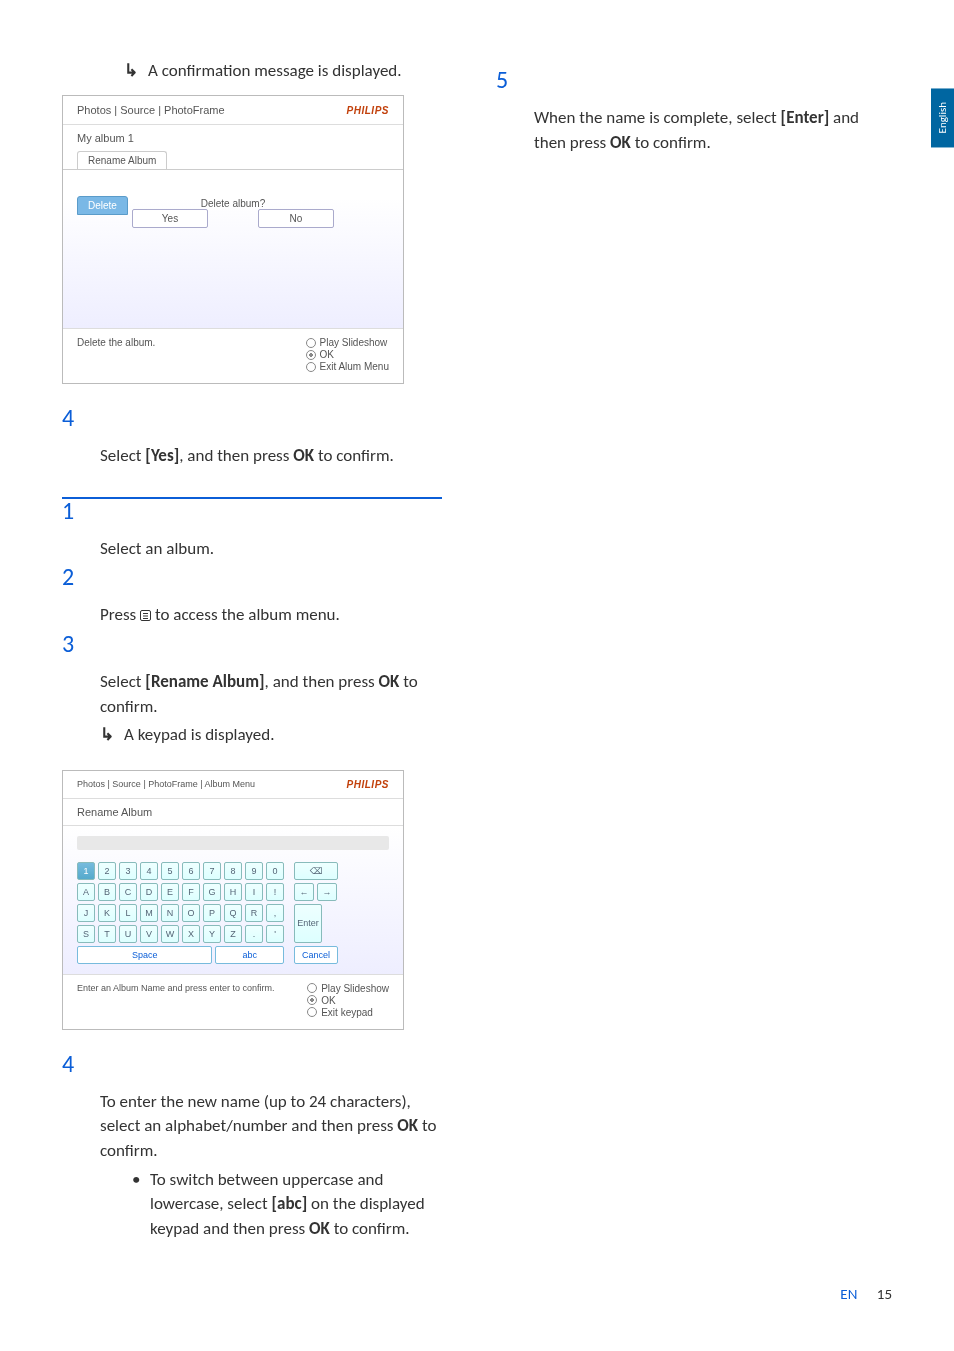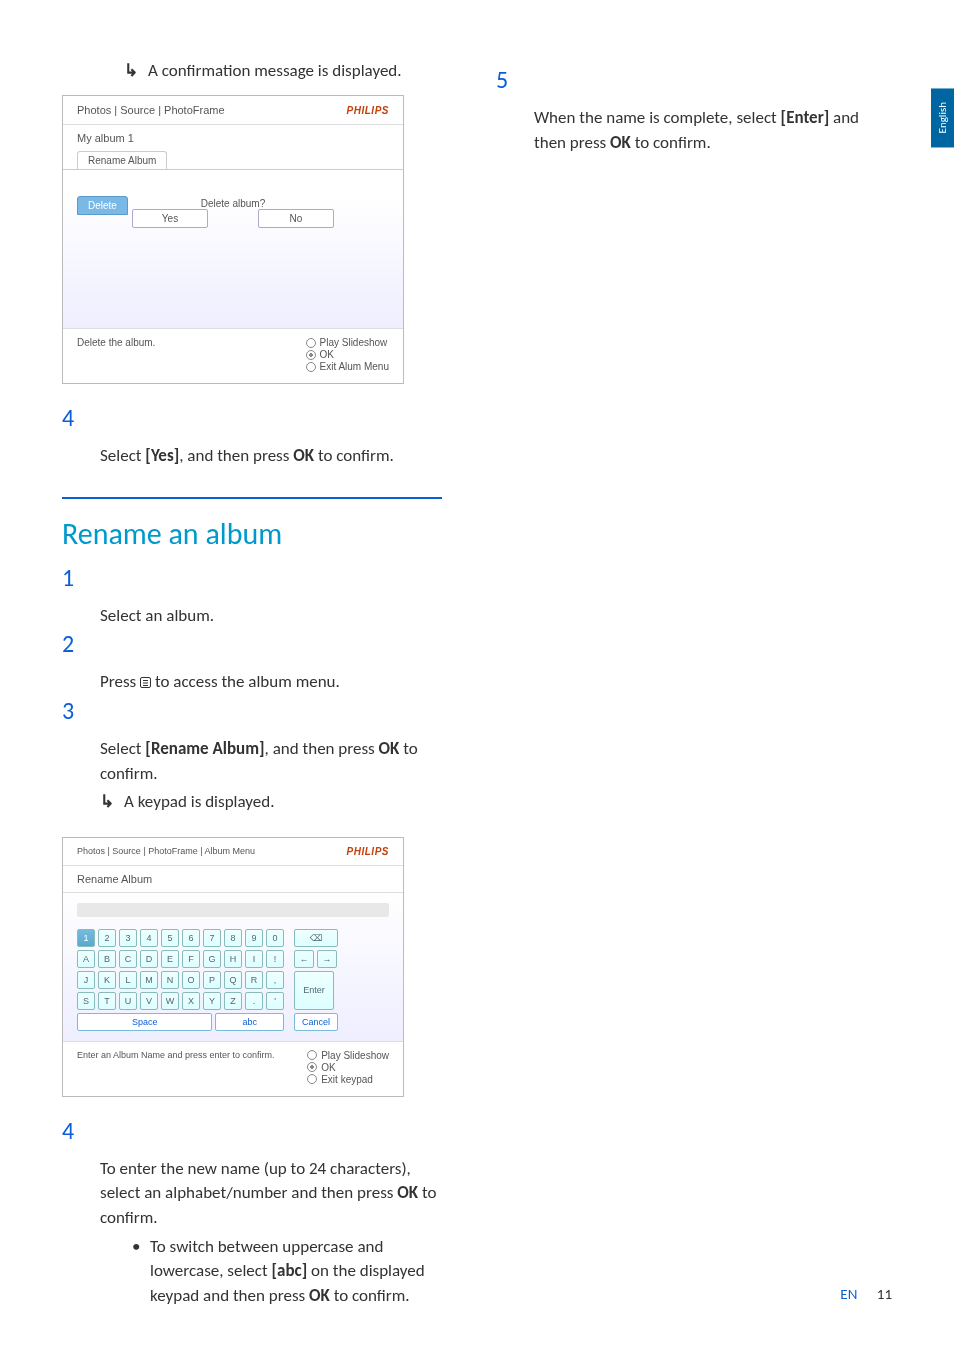--- a/index.html
+++ b/index.html
@@ -271,21 +271,20 @@
     </div>
 
     <div class="step">
       <div class="step-num">4</div>
       <div class="step-body">
         <span>Select </span><span class="bold">[Yes]</span><span>, and then press </span><span class="bold">OK</span><span> to confirm.</span>
       </div>
     </div>
 
     <hr class="section-rule" style="margin-top:28px">
-    <h2 class="section-title">Rename an album</h2>
 
     <div class="step">
       <div class="step-num">1</div>
       <div class="step-body">Select an album.</div>
     </div>
     <div class="step">
       <div class="step-num">2</div>
       <div class="step-body">
         <span>Press </span><span class="menu-icon"></span><span> to access the album menu.</span>
       </div>
@@ -363,21 +362,21 @@
               <div class="space-key" style="flex:2">Space</div>
               <div class="space-key" style="flex:1">abc</div>
             </div>
           </div>
           <div class="kb-side">
             <div class="key" style="width:44px">⌫</div>
             <div class="kb-side-row">
               <div class="key">←</div>
               <div class="key">→</div>
             </div>
-            <div class="key" style="width:40px;height:39px">Enter</div>
+            <div class="key" style="width:28px;height:39px">Enter</div>
             <div class="key" style="width:44px;color:#0b5ed7;background:#fff;border-color:#7bd">Cancel</div>
           </div>
         </div>
       </div>
       <div class="ss-foot">
         <span style="font-size:9px">Enter an Album Name and press enter to confirm.</span>
         <div class="ss-foot-right">
           <div>
               <span class="dot"></span>
               <span>Play Slideshow</span>
@@ -414,14 +413,14 @@
       <div class="step-num">5</div>
       <div class="step-body">
         <span>When the name is complete, select </span><span class="bold">[Enter]</span><span> and then press </span><span class="bold">OK</span><span> to confirm.</span>
       </div>
     </div>
   </div>
 </div>
 
 <div class="footer">
   <span class="en">EN</span>
-  <span>11</span>
+  <span>15</span>
 </div>
 
 </body></html>

